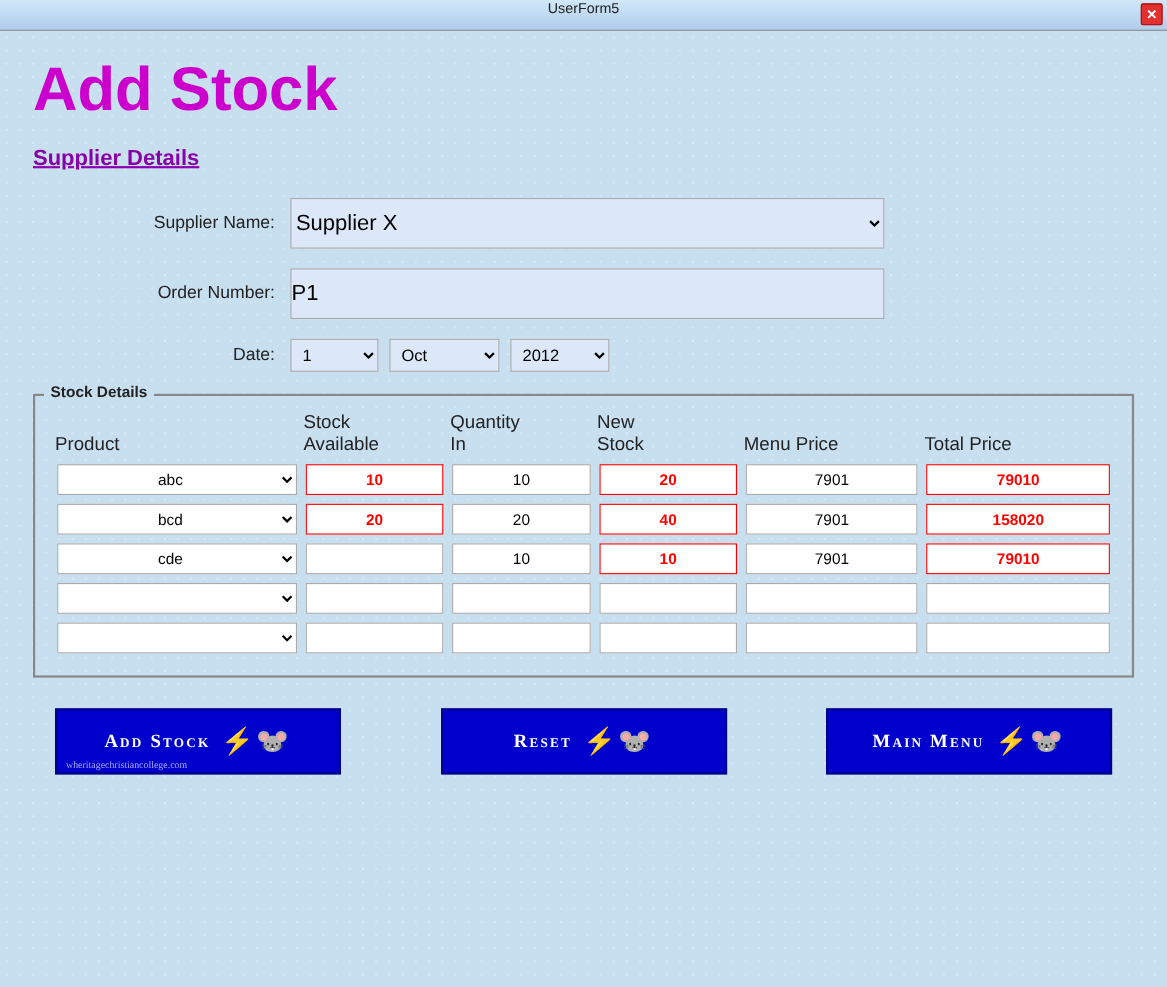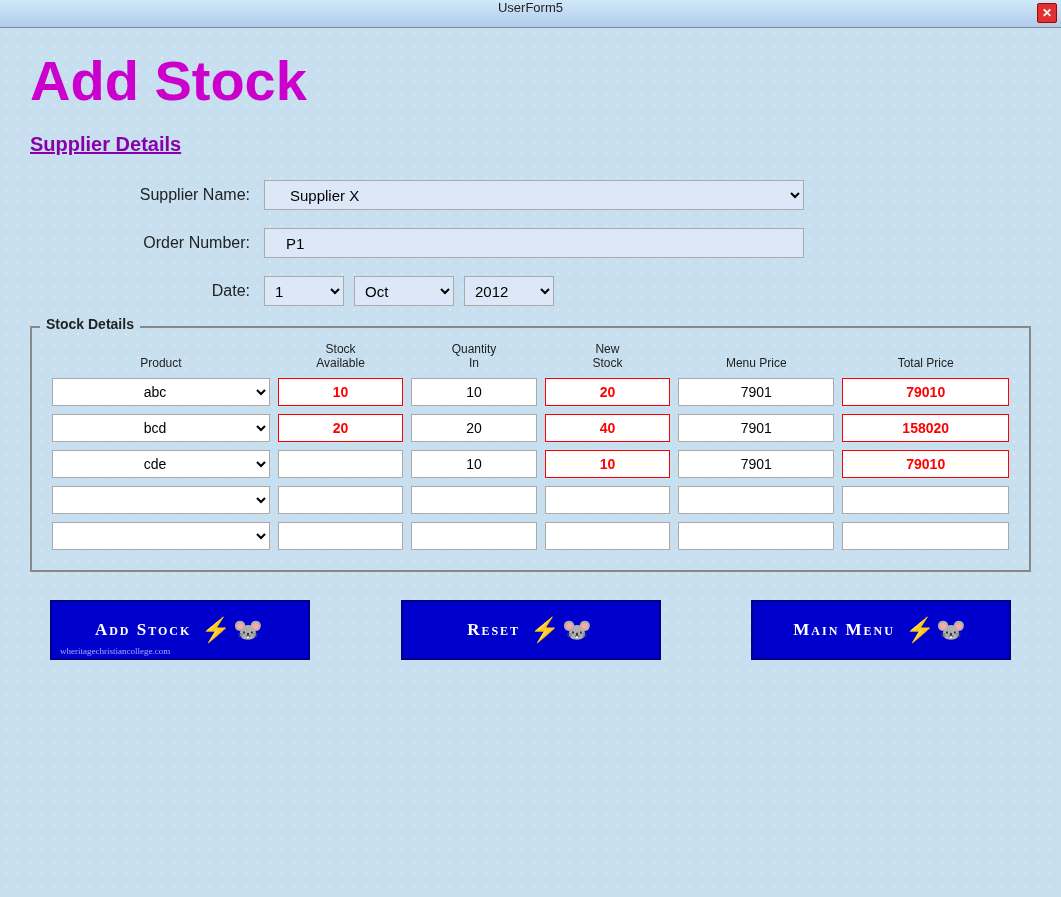--- a/index.html
+++ b/index.html
@@ -79,23 +79,23 @@
     .form-label {
       font-size: 16px;
       color: #222;
       width: 160px;
       text-align: right;
       margin-right: 14px;
     }
     .form-input {
       background: #dce8f8;
       border: 1px solid #aaa;
-      padding: 4px 21px;
-      font-size: 15px;
-      height: 30px;
+      padding: 4px 0;
+      font-size: 20px;
+      height: 46px;
     }
     .supplier-input {
       width: 540px;
     }
     .order-input {
       width: 540px;
     }
     .date-select {
       height: 30px;
       font-size: 15px;
@@ -128,24 +128,24 @@
       font-weight: bold;
       color: #222;
     }
 
     
     .stock-table {
       width: 100%;
       border-collapse: collapse;
     }
     .stock-table th {
-      font-size: 12px;
+      font-size: 17px;
       font-weight: normal;
       color: #222;
-      text-align: center;
+      text-align: left;
       padding: 4px 2px;
       vertical-align: bottom;
     }
     .stock-table td {
       padding: 4px 4px;
       text-align: center;
       vertical-align: middle;
     }
 
     .col-product { width: 22%; }

